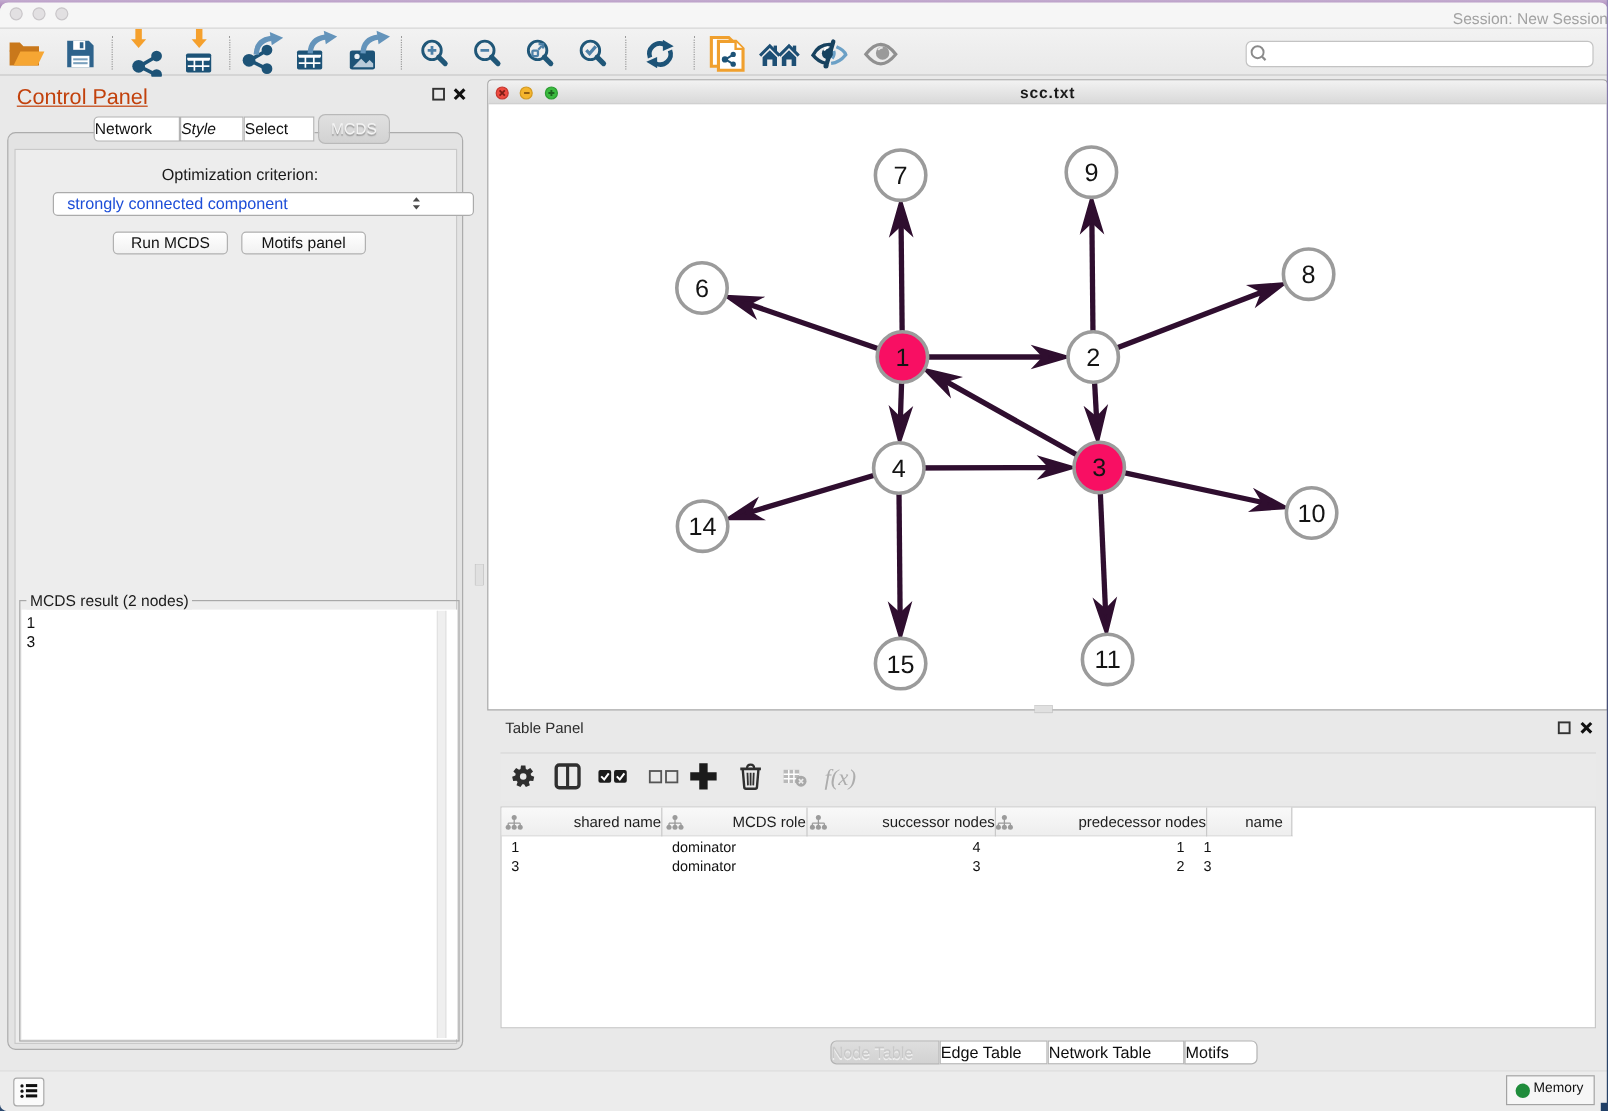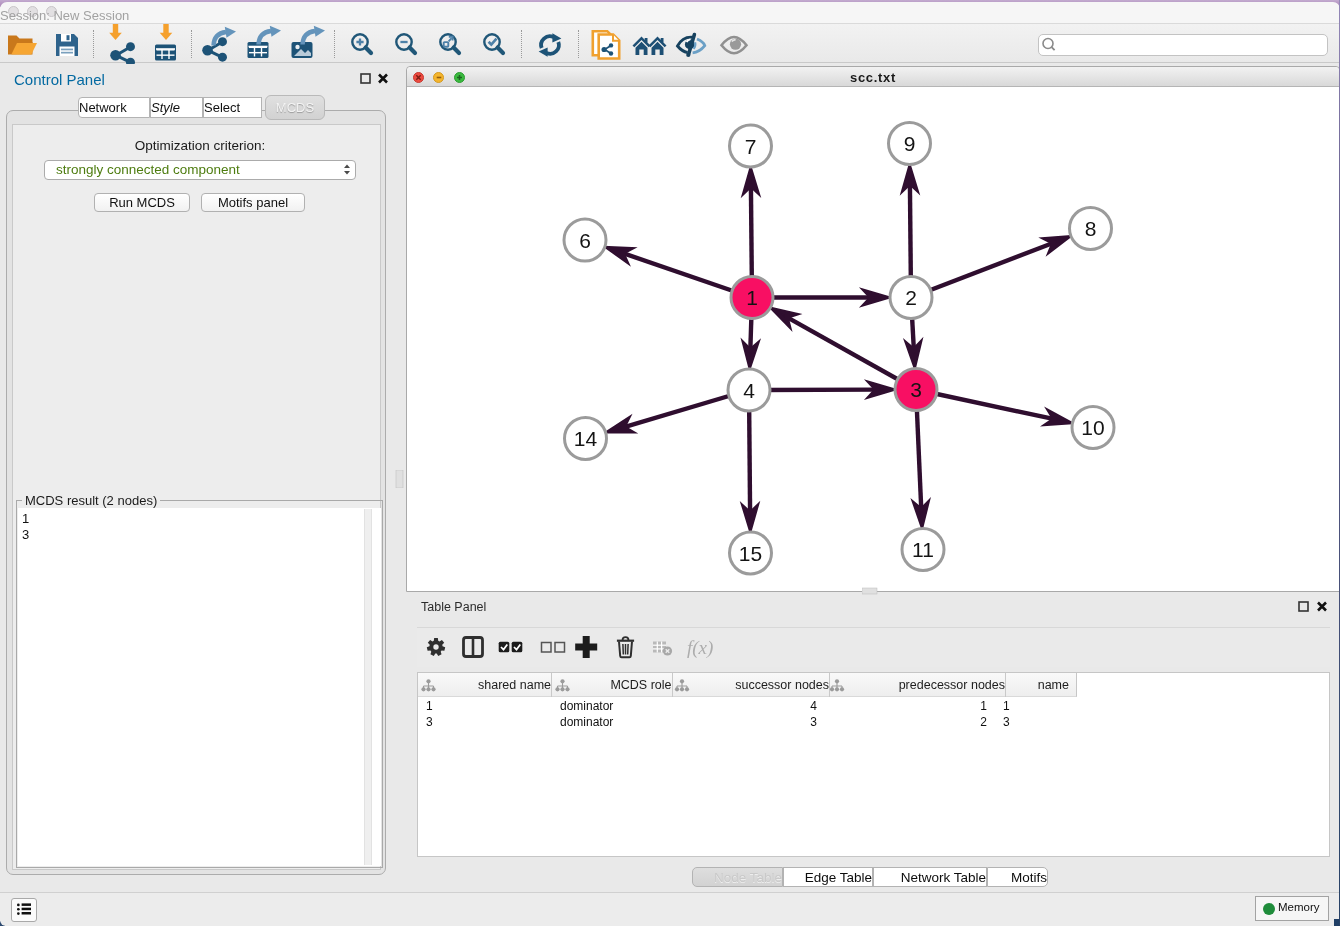--- a/index.html
+++ b/index.html
@@ -6,42 +6,42 @@
 html,body { width:1340px; height:926px; overflow:hidden; }
 body { font-family:"Liberation Sans", sans-serif; background:#e9e9e9; position:relative; }
 .abs { position:absolute; }
 
 #purple { left:0; top:0; width:1340px; height:7px;
   background:linear-gradient(#c3abcf, #a983b7); }
 #titlebar { left:0; top:2px; width:1340px; height:21px; background:#f6f6f6;
   border-radius:7px 7px 0 0; }
 #titlebar .dot { position:absolute; top:3.5px; width:11px; height:11px; border-radius:50%;
   background:#e2e0e2; border:1px solid #c9c6c9; }
-#title-text { width:100%; text-align:left; top:6px; font-size:13px; color:#a2a2a2; }
+#title-text { width:100%; text-align:right; top:6px; font-size:13px; color:#a2a2a2; }
 #toolbar { left:0; top:23px; width:1340px; height:40px;
   background:linear-gradient(#f2f2f2,#e9e9e9); border-top:1px solid #dadada;
   border-bottom:1px solid #c9c9c9; }
 .vsep { position:absolute; top:6px; height:28px; width:0;
   border-left:1px dotted #9a9a9a; }
 #searchbox { left:1038px; top:10px; width:290px; height:22px; background:#fff;
   border:1px solid #c3c3c3; border-radius:5px; }
 
-#cp-title { left:14px; top:71px; font-size:15px; color:#0369a1; }
+#cp-title { left:14px; top:71px; font-size:18px; color:#c2410c;text-decoration:underline; }
 #cp-pane { left:6px; top:110px; width:380px; height:765px; background:#e3e3e3;
   border:1px solid #acacac; border-radius:7px; }
 #cp-inner { left:12px; top:124px; width:369px; height:746px; background:#ededed;
   border:1px solid #c9c9c9; }
 .cptab { position:absolute; top:97px; height:21px; background:#fff; border:1px solid #b3b3b3;
   font-size:13px; color:#111; line-height:20px; }
 #tab-mcds { left:265px; top:95px; width:60px; height:25px; background:linear-gradient(#e0e0e0,#d2d2d2);
   border:1px solid #b9b9b9; border-radius:6px; color:#f4f4f4;
   text-shadow:0 1px 1px #9a9a9a; font-size:13px; text-align:center; line-height:24px; }
 #opt-label { left:12px; top:137.5px; width:376px; text-align:center; font-size:13.5px; color:#1a1a1a; }
-#combo { left:44px; top:160px; width:312px; height:19.5px; background:#fff;
-  border:1px solid #ababab; border-radius:4px; font-size:13.5px; color:#4d7c0f;
+#combo { left:44px; top:160px; width:351px; height:19.5px; background:#fff;
+  border:1px solid #ababab; border-radius:4px; font-size:13.5px; color:#1d4ed8;
   line-height:17px; padding-left:11px; }
 .btn { position:absolute; top:193px; height:19px; background:linear-gradient(#ffffff,#f1f1f1);
   border:1px solid #b1b1b1; border-radius:4px; font-size:13px; color:#111;
   text-align:center; line-height:17px; }
 #fieldset { left:16px; top:500px; width:367px; height:368px; border:1px solid #a9a9a9; }
 #fs-legend { left:22px; top:493px; padding:0 3px; background:#ededed; font-size:13px; color:#1b1b1b; }
 #fs-white { left:18px; top:508px; width:363px; height:358px; background:#fff; }
 #fs-scroll { left:363.5px; top:509px; width:8.5px; height:356px; background:#efefef; border-left:1px solid #e2e2e2; border-right:1px solid #e2e2e2; }
 .fsline { left:22px; font-size:13px; color:#111; }
 
@@ -59,21 +59,21 @@
   border-top:1px solid #d8d8d8; }
 #tbl { left:417px; top:672px; width:913px; height:185px; background:#fff; border:1px solid #c6c6c6; }
 #tbl-header { left:0; top:0; width:659px; height:24px;
   background:linear-gradient(#f9f9f9,#eeeeee); border-right:1px solid #c6c6c6;
   border-bottom:1px solid #d9d9d9; }
 .th { position:absolute; top:0; height:24px; border-right:1px solid #c9c9c9;
   font-size:12.5px; color:#1d1d1d; text-align:right; line-height:24px; }
 .td { position:absolute; font-size:12px; color:#111; }
 
 .btab { position:absolute; top:867px; height:20px; background:#fff; border:1px solid #b3b3b3;
-  font-size:13.5px; color:#0d0d0d; text-align:right; line-height:19px; }
+  font-size:13.5px; color:#0d0d0d; text-align:left; line-height:19px; }
 #btab-node { background:linear-gradient(#dedede,#d2d2d2); color:#c9c9c9;
   text-shadow:0 1px 0 #eee; border-radius:5px 0 0 5px; }
 
 #statusbar { left:0; top:892px; width:1340px; height:34px; background:#ececec;
   border-top:1px solid #d0d0d0; border-radius:0 0 6px 6px; z-index:41; position:absolute; }
 #listbtn { left:10.5px; top:898px; width:26px; height:24px; background:#fbfbfb;
   border:1px solid #a9a9a9; border-radius:3px; z-index:42; }
 #membtn { z-index:42; left:1255px; top:896px; width:74px; height:25px; background:#f6f6f6;
   border:1px solid #a3a3a3; }
 #membtn span { position:absolute; left:22px; top:4px; font-size:11.5px; color:#111; }

